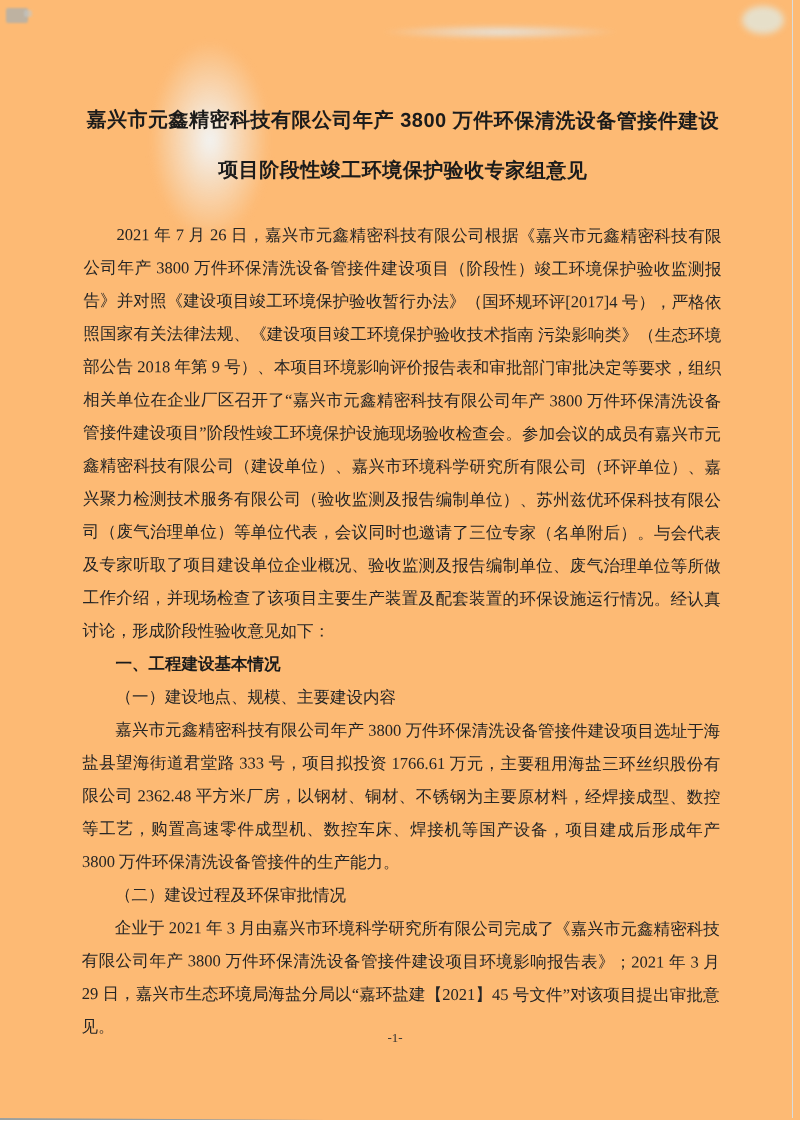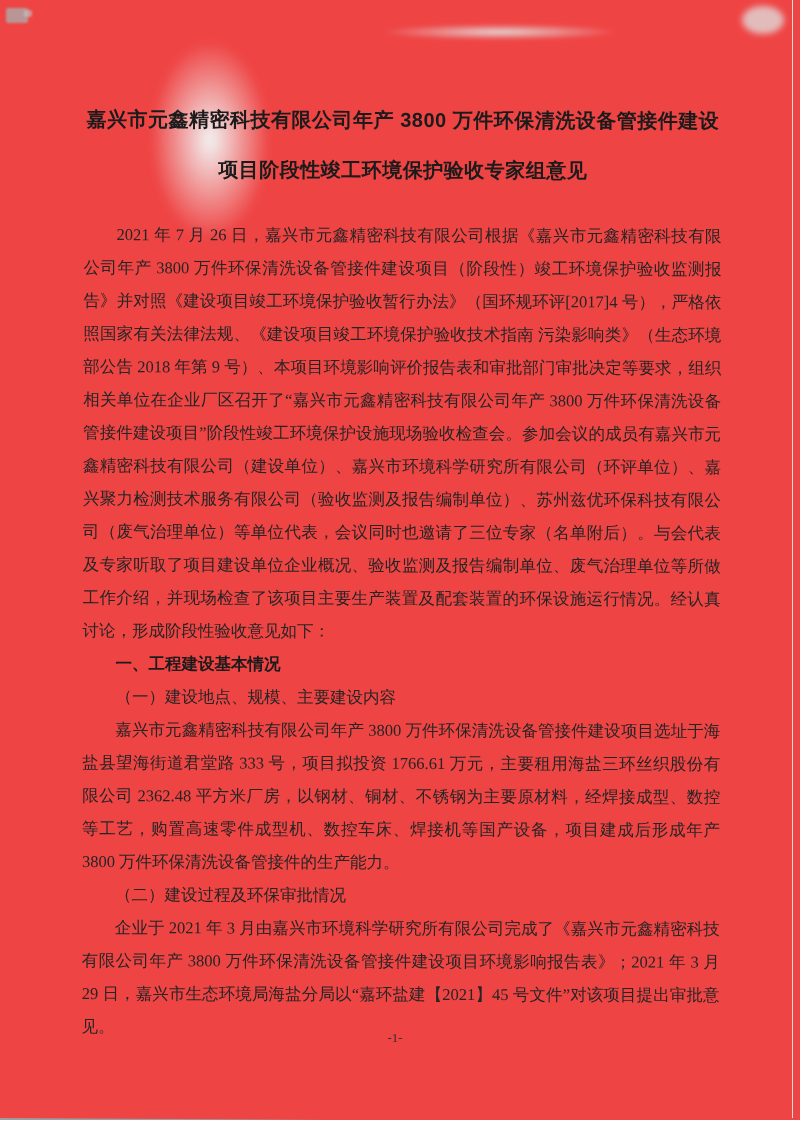--- a/index.html
+++ b/index.html
@@ -1,20 +1,20 @@
 <!DOCTYPE html>
 <html><head>
 <meta charset="utf-8">
 <style>
   html, body { margin: 0; padding: 0; background: #ffffff; }
   .page {
     position: relative;
     width: 800px;
     height: 1131px;
-    background: #ef4444;
+    background: #fdba74;
     overflow: hidden;
     font-family: "Liberation Serif", serif;
     color: #222;
   }
   
   .smudge-topleft {
     position: absolute; left: 6px; top: 8px; width: 22px; height: 15px;
     background: #a9b0b0; opacity: 0.75; border-radius: 2px; filter: blur(1px);
   }
   .smudge-topleft2 {

